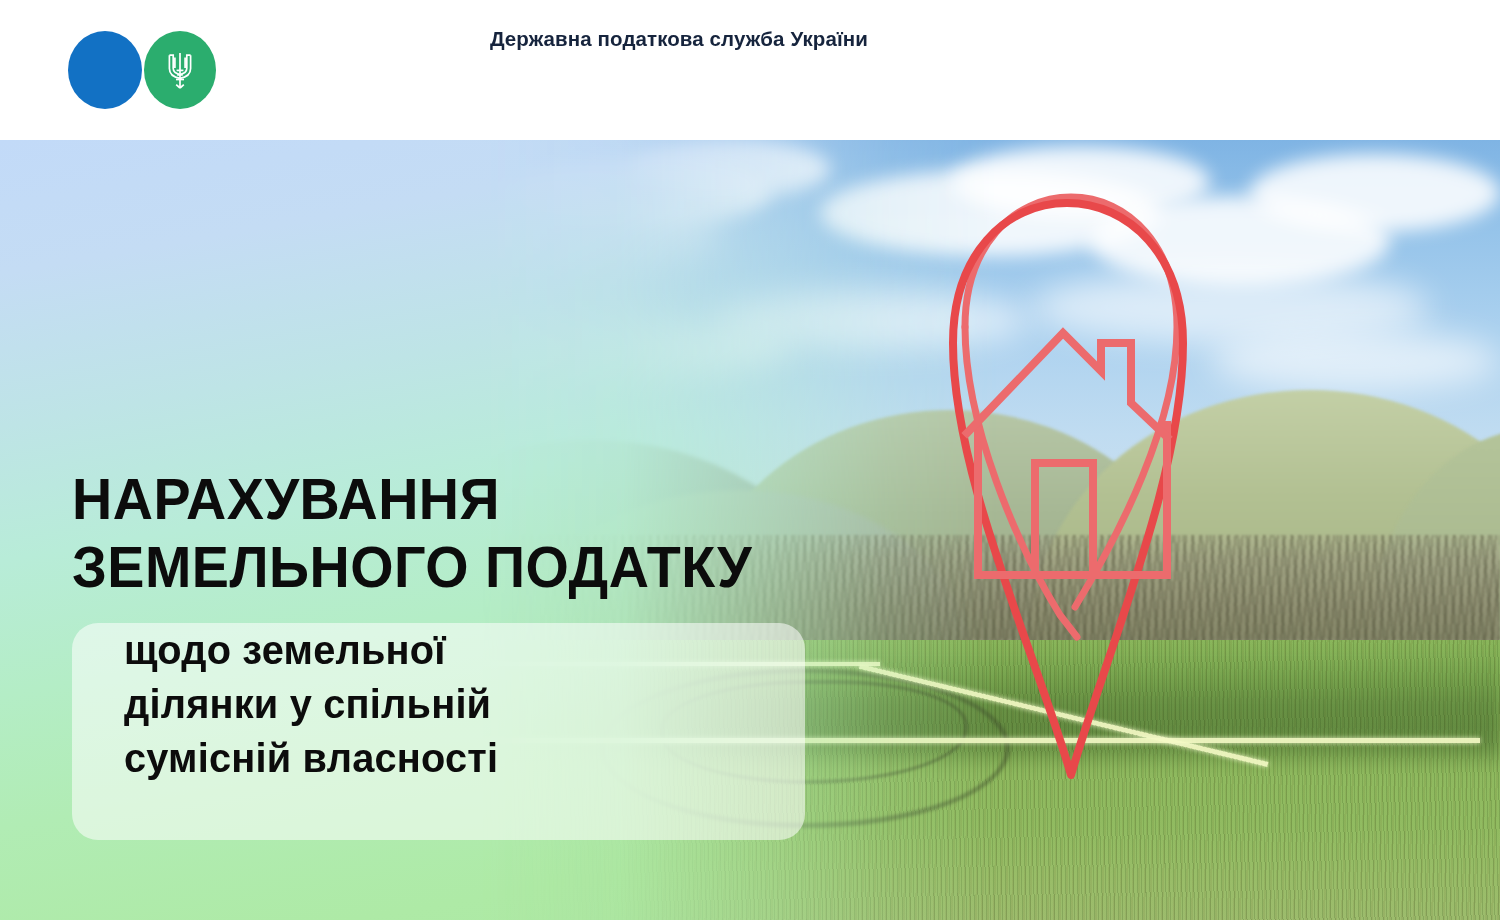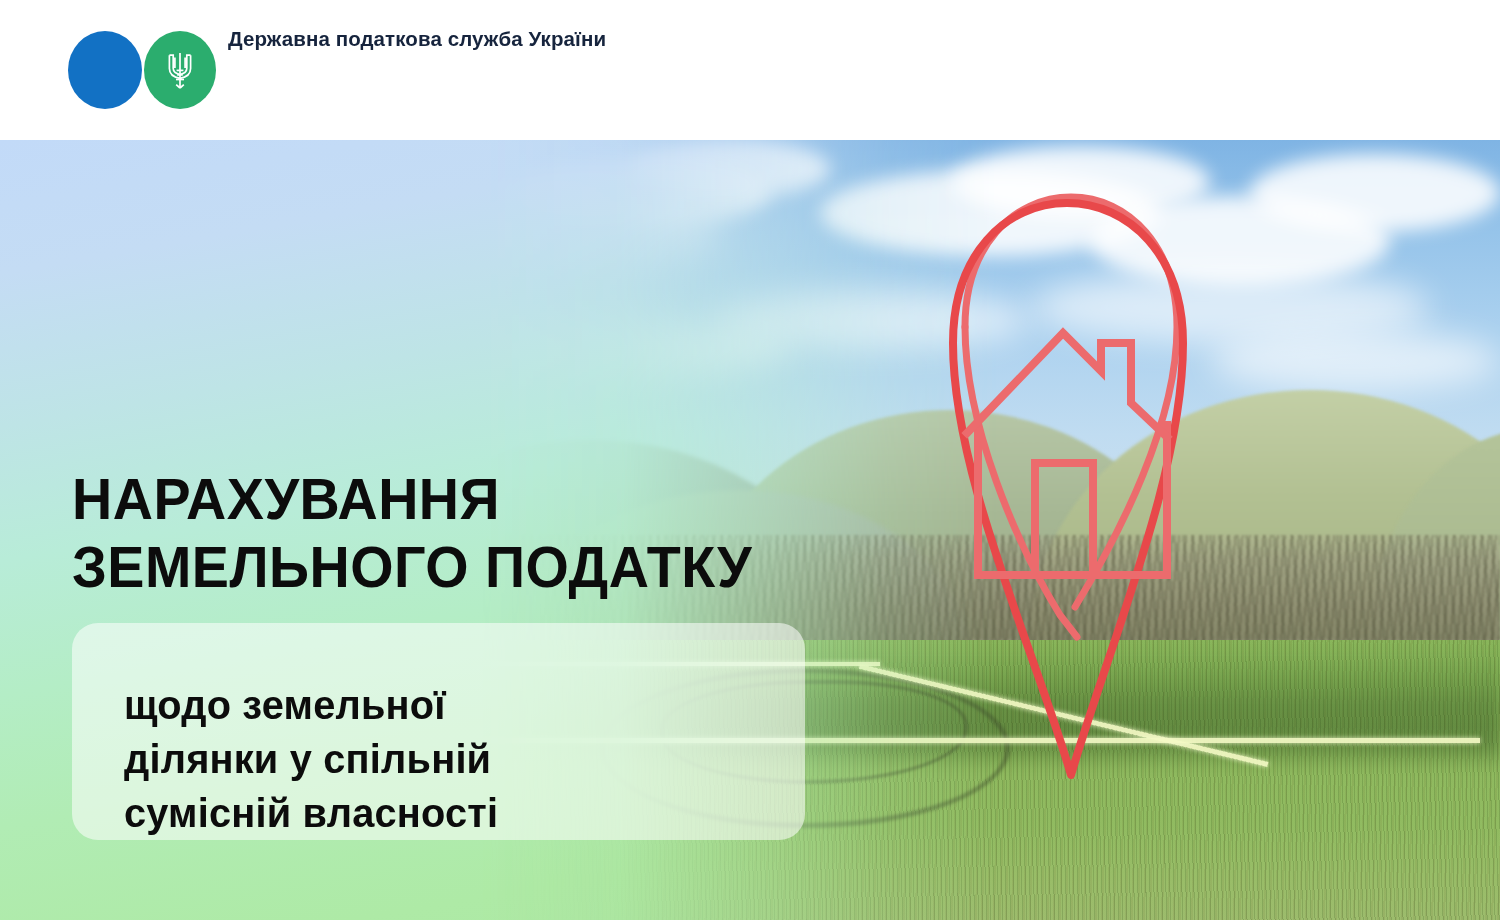--- a/index.html
+++ b/index.html
@@ -69,20 +69,21 @@
     width: 640px;
   }
   .header-line-1 {
     font-size: 20.5px;
     font-weight: bold;
     color: #16243d;
     letter-spacing: 0.1px;
     line-height: 1;
     margin-bottom: 9px;
     white-space: nowrap;
+    text-align: right;
   }
   .header-line-2 {
     font-size: 20.5px;
     font-weight: bold;
     color: #16243d;
     letter-spacing: 0.1px;
     line-height: 1.33;
     white-space: nowrap;
   }
 
@@ -269,21 +270,21 @@
   .subtitle-card {
     position: absolute;
     left: 72px;
     top: 483px;
     width: 733px;
     height: 217px;
     border-radius: 26px;
     background: rgba(255,255,255,0.55);
     z-index: 20;
     display: flex;
-    align-items: flex-end;
+    align-items: flex-start;
   }
   .subtitle-text {
     margin-left: 52px;
     font-size: 41px;
     font-weight: bold;
     line-height: 1.32;
     color: #0c0c0c;
     letter-spacing: 0.2px;
     white-space: pre-line;
     transform: scaleX(0.97);

